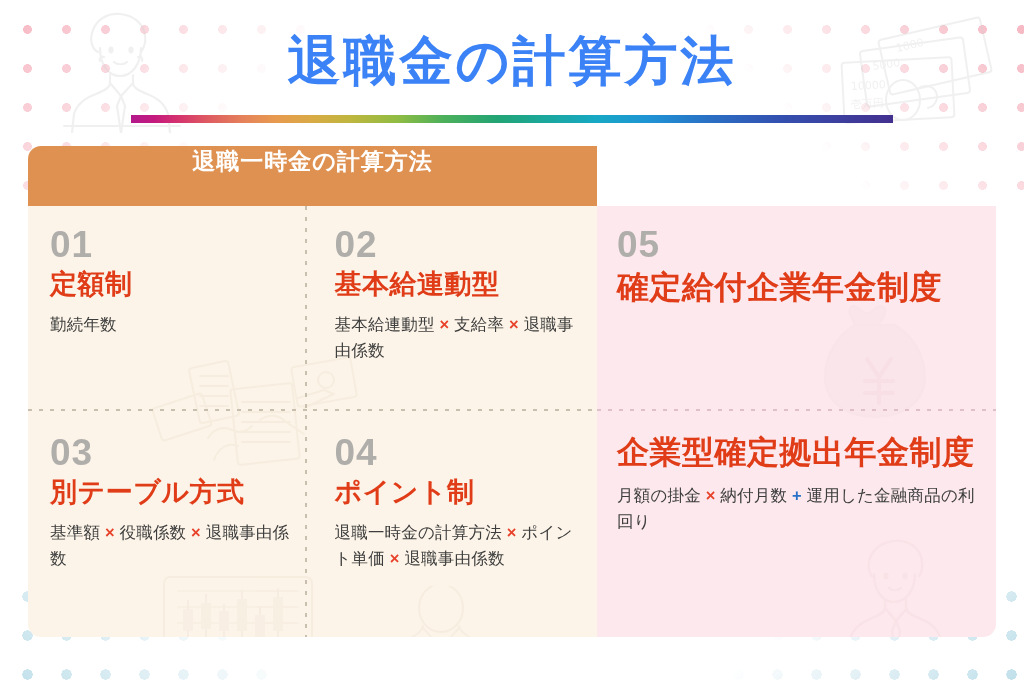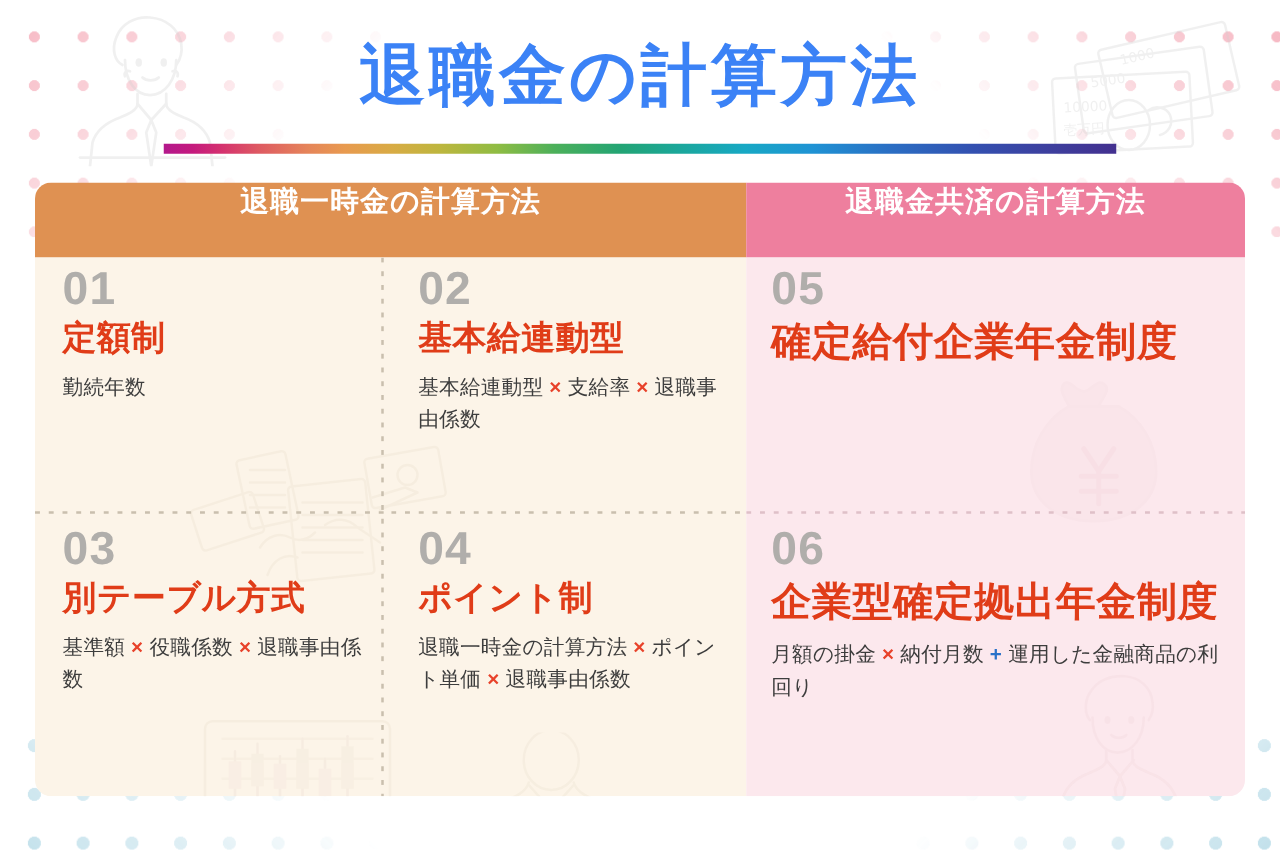--- a/index.html
+++ b/index.html
@@ -114,21 +114,21 @@
     background-image:linear-gradient(to right,#c9bfae 0 4px, transparent 4px 11px);
     background-size:11px 2px;
   }
   .hdiv-pink{
     position:absolute;left:0;right:0;height:2px;
     background-image:linear-gradient(to right,#dfc0c8 0 4px, transparent 4px 11px);
     background-size:11px 2px;
   }
 
   
-  .cell{position:relative;padding:6px 16px 0 22px;box-sizing:border-box;}
+  .cell{position:relative;padding:20px 16px 0 22px;box-sizing:border-box;}
   .cell-h{height:203px;}
   .cell-num{
     font-size:37px;font-weight:bold;color:#b0aeab;
     line-height:1;letter-spacing:1px;margin-bottom:6px;
   }
   .cell-title{
     font-size:27px;font-weight:bold;color:#e03c18;
     line-height:1.15;letter-spacing:.5px;margin-bottom:11px;
     white-space:nowrap;
   }
@@ -181,23 +181,20 @@
 </div>
 
 <div class="title">退職金の計算方法</div>
 <div class="rainbow-bar"></div>
 
 <div class="card">
 
   <div class="card-header">
     <div class="hdr hdr-left">
       <span>退職一時金の計算方法</span>
-    </div>
-    <div class="hdr hdr-right">
-      <span>退職金共済の計算方法</span>
     </div>
   </div>
 
   <div class="card-body">
 
     <div class="col-left">
 
       <div class="art art-hands" style="top:150px;left:120px;">
         <svg viewBox="0 0 215 130" fill="none" stroke="#e2d6c2" stroke-width="2" stroke-linecap="round" stroke-linejoin="round">
           <rect x="8" y="44" width="52" height="34" rx="3" transform="rotate(-18 34 61)"></rect>
@@ -302,20 +299,19 @@
           <path d="M60 85l-4 10 4 26 4-26-4-10z"></path>
         </svg>
       </div>
 
       <div class="cell cell-h cell-right">
         <div class="cell-num">05</div>
         <div class="cell-title wide">確定給付企業年金制度</div>
       </div>
       <div class="hdiv-pink" style="top:203px;"></div>
       <div class="cell cell-h cell-right" style="margin-top:5px;">
-        <div class="cell-num">06</div>
         <div class="cell-title wide">企業型確定拠出年金制度</div>
         <div class="cell-formula"><span>月額の掛金 </span><span class="op-x">×</span><span> 納付月数 </span><span class="op-plus">+</span><span> 運用した金融商品の利回り</span></div>
       </div>
     </div>
 
   </div>
 </div>
 
 </body></html>

